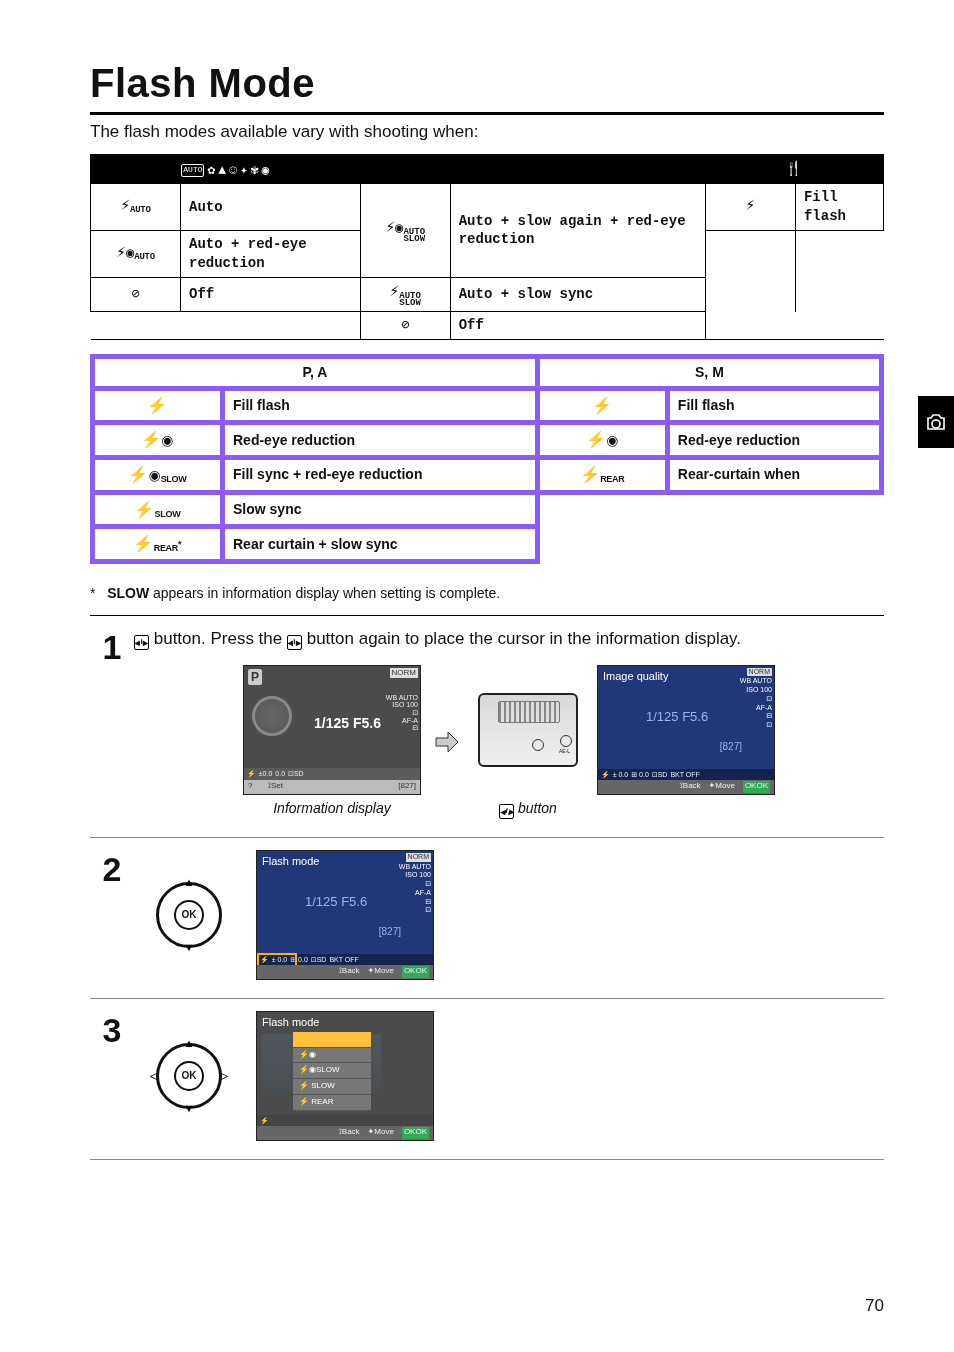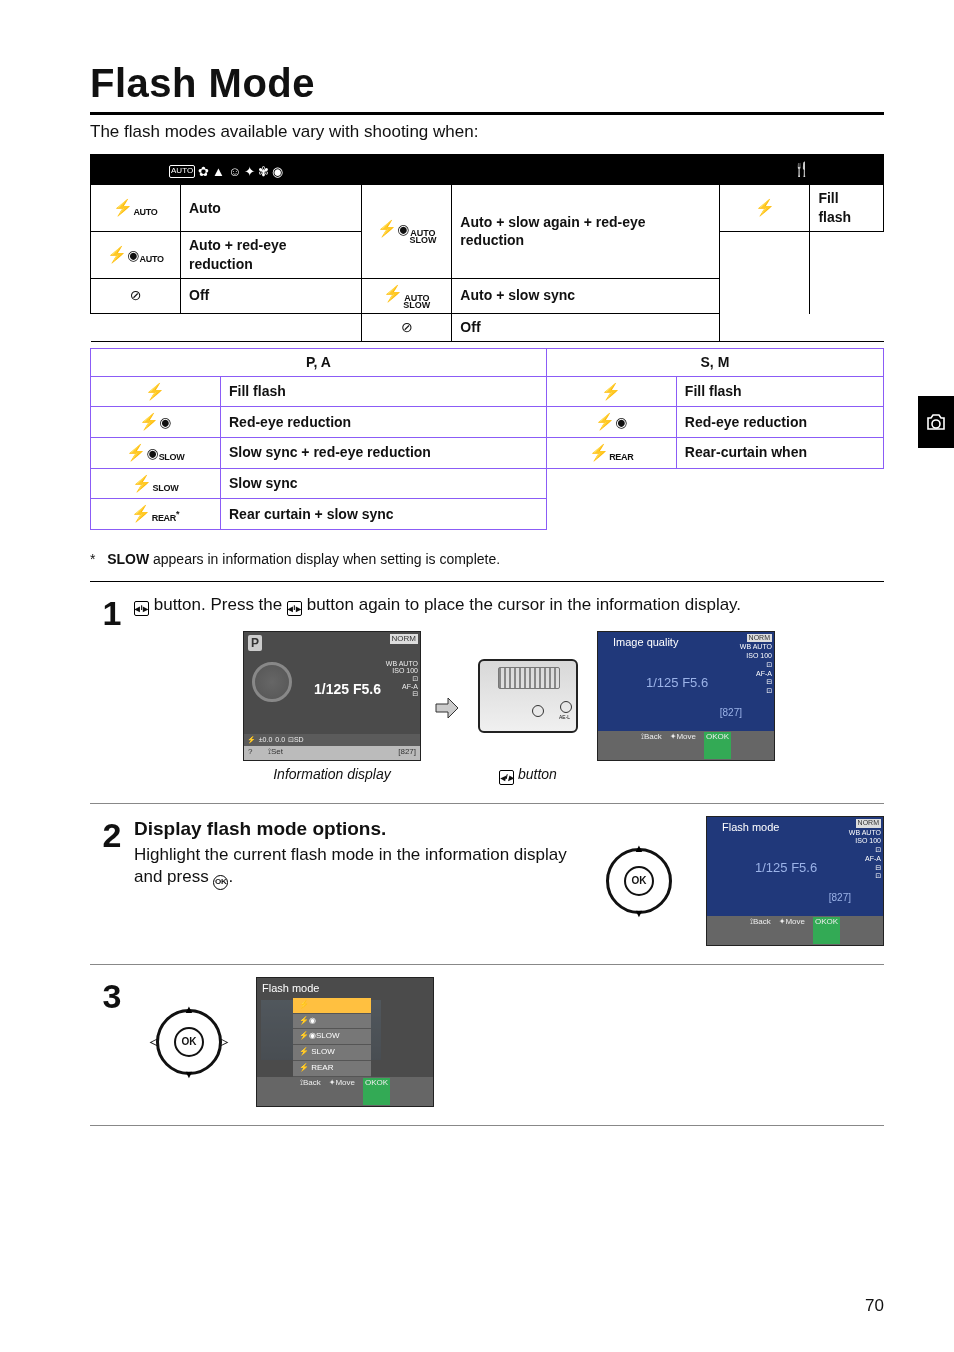--- a/index.html
+++ b/index.html
@@ -1,25 +1,25 @@
 <!DOCTYPE html>
 <html><head>
 <meta charset="utf-8">
 <style>
   * { box-sizing: border-box; margin: 0; padding: 0; }
   body { font-family: "Helvetica Neue", Arial, sans-serif; width: 954px; height: 1352px; position: relative; background: #fff; padding: 56px 70px 40px 90px; color: #111; font-size: 16px; line-height: 1.35; }
   .title { font-size: 40px; font-weight: 800; border-bottom: 3px solid #000; padding-bottom: 2px; margin-bottom: 6px; letter-spacing: .5px; }
   .intro { font-size: 17px; margin-bottom: 10px; }
   table { border-collapse: collapse; width: 100%; font-size: 14px; }
-  .tbl-top { margin-bottom: 6px; }
+  .tbl-top { margin-bottom: 14px; font-family: Liberation Mono, monospace; }
   .tbl-top td, .tbl-top th { border: 1px solid #000; padding: 4px 8px; vertical-align: middle; }
   .tbl-top th { background: #000; color: #fff; font-weight: 400; text-align: center; height: 26px; }
   .tbl-top .icon-col { width: 90px; text-align: center; white-space: nowrap; }
   .tbl-top .label-col { font-weight: 700; }
-  .tbl-bot td, .tbl-bot th { border: 1px solid #8b5cf6; padding: 4px 8px; }
+  .tbl-bot td, .tbl-bot th { border: 5px solid #8b5cf6; padding: 4px 8px; }
   .tbl-bot th { text-align: center; font-weight: 700; background: #fff; }
   .tbl-bot .icon-col { width: 130px; text-align: center; white-space: nowrap; }
   .tbl-bot .label-col { font-weight: 700; }
   .footnote { font-size: 14px; margin-top: 20px; border-bottom: 1px solid #000; padding-bottom: 12px; }
   .step { display: flex; border-bottom: 1px solid #888; padding: 12px 0 18px; }
   .step:last-of-type { border-bottom: none; }
   .step-no { font-size: 34px; font-weight: 700; width: 44px; flex-shrink: 0; line-height: 1; padding-top: 2px; text-align: center; }
   .step-body { flex: 1; }
   .step-title { font-size: 19px; font-weight: 700; margin-bottom: 2px; }
   .step-text { font-size: 17px; }
@@ -37,26 +37,26 @@
   .eye { font-size: 14px; }
   .subscr { font-size: 9px; font-weight: 800; vertical-align: -2px; letter-spacing: -.3px; }
   .supscr { font-size: 9px; font-weight: 800; vertical-align: 2px; letter-spacing: -.3px; }
   .autoslow { display: inline-flex; flex-direction: column; line-height: .8; font-size: 9px; font-weight: 800; vertical-align: -2px; }
   .info-p { position: absolute; top: 3px; left: 4px; background: #ccc; color: #333; font-size: 12px; font-weight: 900; padding: 0 3px; border-radius: 2px; }
   .info-center { position: absolute; left: 70px; top: 48px; font-size: 14px; color: #fff; font-weight: 600; }
   .info-norm { position: absolute; right: 2px; top: 2px; font-size: 8px; color: #333; background: #ddd; padding: 0 2px; }
   .info-iso { position: absolute; right: 2px; top: 28px; font-size: 7px; text-align: right; line-height: 1.1; }
   .info-bottom { position: absolute; bottom: 0; left: 0; right: 0; height: 14px; background: #bbb; color: #333; font-size: 8px; display: flex; justify-content: space-between; padding: 1px 4px; }
   .info-strip { position: absolute; bottom: 14px; left: 0; right: 0; height: 12px; background: #5b5b5b; display: flex; gap: 3px; padding: 1px 3px; font-size: 7px; }
-  .blue-title { position: absolute; top: 3px; left: 15px; font-size: 11px; color: #fff; }
+  .blue-title { position: absolute; top: 3px; left: 5px; font-size: 11px; color: #fff; }
   .blue-mid { position: absolute; left: 48px; top: 42px; font-size: 13px; color: #9bb3e8; }
   .blue-827 { position: absolute; right: 32px; top: 74px; color: #9bb3e8; font-size: 10px; }
   .blue-right { position: absolute; right: 2px; top: 2px; font-size: 7px; line-height: 1.25; text-align: right; color: #fff; }
   .blue-right .nb { background: #ddd; color: #333; padding: 0 2px; display: inline-block; margin-bottom: 1px; }
-  .blue-bottom { position: absolute; bottom: 0; left: 0; right: 0; height: 29px; background: #666; font-size: 8px; color: #eee; display: flex; justify-content: center; gap: 8px; padding: 1px 4px; }
+  .blue-bottom { position: absolute; bottom: 0; left: 0; right: 0; height: 14px; background: #666; font-size: 8px; color: #eee; display: flex; justify-content: flex-end; gap: 8px; padding: 1px 4px; }
   .blue-strip { position: absolute; bottom: 13px; left: 0; right: 0; height: 12px; background: rgba(0,0,0,.35); display: flex; gap: 3px; padding: 1px 3px; font-size: 7px; }
   .blue-strip.hl::before { content: ""; position: absolute; left: 0; top: -1px; bottom: -1px; width: 40px; border: 2px solid #ffb000; box-sizing: border-box; }
   .cam-body { width: 110px; height: 130px; display: flex; align-items: center; justify-content: center; position: relative; }
   .cam-back { width: 100px; height: 74px; border: 2px solid #222; border-radius: 6px; background: linear-gradient(#d8d8d8,#f0f0f0); position: relative; }
   .cam-grid { position: absolute; top: 6px; left: 18px; width: 62px; height: 22px; background: repeating-linear-gradient(90deg,#888,#888 2px,transparent 2px,transparent 5px); border: 1px solid #777; border-radius: 2px; }
   .cam-btn { position: absolute; width: 12px; height: 12px; border: 1.5px solid #333; border-radius: 50%; }
   .cam-btn.b1 { left: 52px; top: 44px; }
   .cam-btn.b2 { left: 80px; top: 40px; }
   .cam-btn.b2::after { content: "AE-L"; position: absolute; font-size: 5px; top: 12px; left: -2px; }
   .big-arrow { width: 24px; height: 22px; align-self: center; }
@@ -155,21 +155,21 @@
     <td class="label-col">Fill flash</td>
   </tr>
   <tr>
     <td class="icon-col"><span class="bolt">⚡</span><span class="eye">◉</span></td>
     <td class="label-col">Red-eye reduction</td>
     <td class="icon-col"><span class="bolt">⚡</span><span class="eye">◉</span></td>
     <td class="label-col">Red-eye reduction</td>
   </tr>
   <tr>
     <td class="icon-col"><span class="bolt">⚡</span><span class="eye">◉</span><span class="subscr">SLOW</span></td>
-    <td class="label-col">Slow sync + red-eye reduction</td>
+    <td class="label-col">Fill sync + red-eye reduction</td>
     <td class="icon-col"><span class="bolt">⚡</span><span class="subscr">REAR</span></td>
     <td class="label-col">Rear-curtain when</td>
   </tr>
   <tr>
     <td class="icon-col"><span class="bolt">⚡</span><span class="subscr">SLOW</span></td>
     <td class="label-col">Slow sync</td>
     <td colspan="2" rowspan="2" style="border:none;"></td>
   </tr>
   <tr>
     <td class="icon-col"><span class="bolt">⚡</span><span class="subscr">REAR</span><span class="supscr">*</span></td>
@@ -249,26 +249,20 @@
           </div>
         </div>
       </div>
     </div>
   </div>
 </div>
 
 <div class="step">
   <div class="step-no">2</div>
   <div class="step-body" style="display:flex; gap:12px;">
-    <div style="flex:1;">
-      <div class="step-title">Display flash mode options.</div>
-      <div class="step-text">
-        <span>Highlight the current flash mode in the information display and press </span><span class="ok-glyph">OK</span><span>.</span>
-      </div>
-    </div>
     <div class="ok-pad-wrap">
       <div class="ok-pad arrow-up arrow-down">
         <div style="width:30px;height:30px;border:2px solid #111;border-radius:50%;display:flex;align-items:center;justify-content:center;font-size:10px;">OK</div>
       </div>
     </div>
     <div>
       <div class="screen blue">
         <div class="blue-title">Flash mode</div>
         <div class="blue-mid">1/125    F5.6</div>
         <div class="blue-827">[827]</div>

